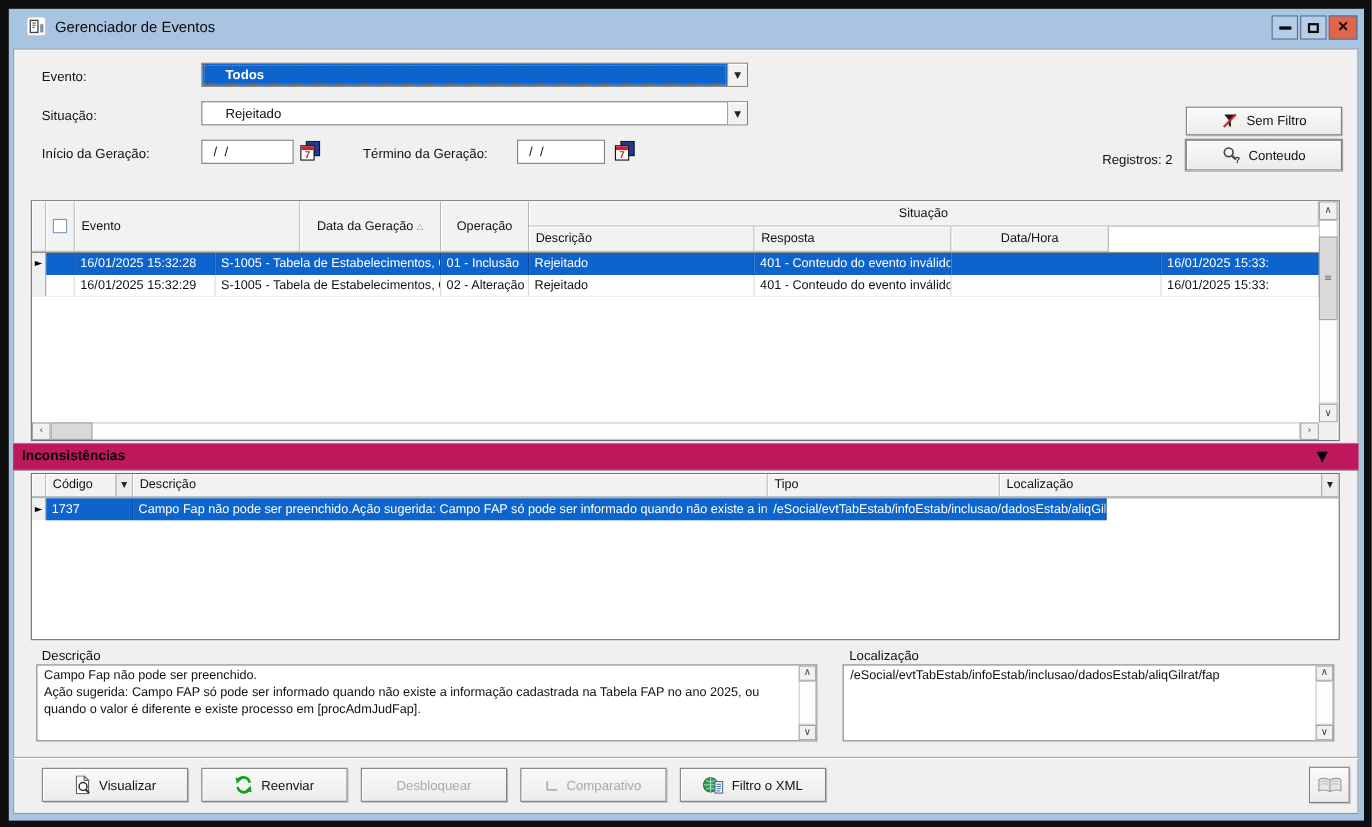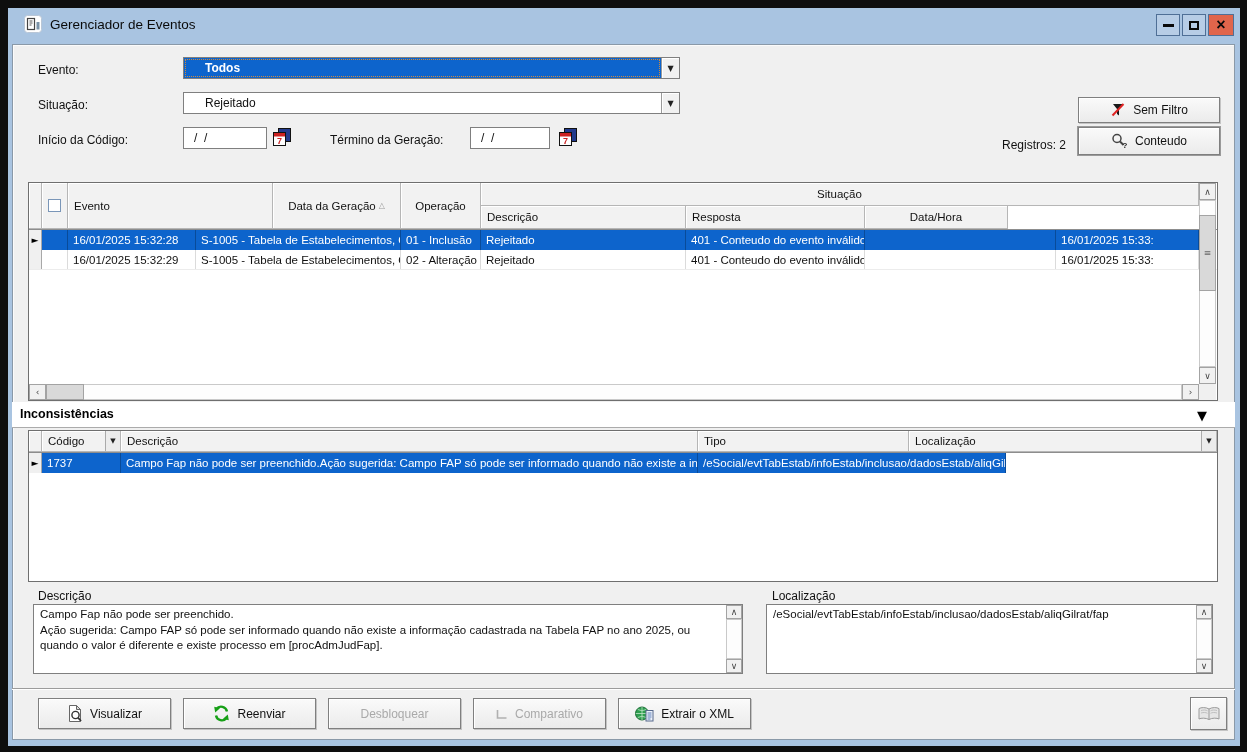--- a/index.html
+++ b/index.html
@@ -73,21 +73,21 @@
   
   .sbtn { position:absolute; background:#f1f1f1; border:1px solid #a3a3a3; color:#444;
           display:flex; align-items:center; justify-content:center; font-size:9px;
           font-family:"DejaVu Sans", sans-serif; }
   .strack { position:absolute; background:#fdfdfd; border:1px solid #c9c9c9; }
   .sthumb { position:absolute; background:#d9d9d9; border:1px solid #a3a3a3;
             display:flex; align-items:center; justify-content:center; font-size:9px; color:#666;
             font-family:"DejaVu Sans", sans-serif; }
 
   
-  #incon-bar { position:absolute; left:12px; top:402px; width:1223px; height:26px; background:#ffffff;
+  #incon-bar { position:absolute; left:12px; top:402px; width:1223px; height:26px; background:#be185d;
                border-top:1px solid #ffffff; border-bottom:1px solid #ababab; }
   #incon-bar .title { position:absolute; left:8px; top:4px; font-size:12.5px; font-weight:bold; color:#000; }
   #incon-bar .caret { position:absolute; right:28px; top:5px; font-size:13px; color:#000;
                       font-family:"DejaVu Sans", sans-serif; }
 
   
   .memo { position:absolute; background:#fff; border:1px solid #7f7f7f; font-size:11.5px; line-height:15.5px;
           padding:2px 24px 2px 6px; white-space:pre-wrap; color:#111; overflow:hidden; }
 
   
@@ -128,21 +128,21 @@
 </div>
 
 <div class="lbl" style="left:38px;top:98px">Situação:</div>
 <div class="combo" style="left:183px;top:92px;width:497px">
   <div class="combo-field">Rejeitado</div>
   <div class="combo-btn">
       <span>▼</span>
     </div>
 </div>
 
-<div class="lbl" style="left:38px;top:133px">Início da Código:</div>
+<div class="lbl" style="left:38px;top:133px">Início da Geração:</div>
 <input class="tinput" style="left: 183px; top: 127px; width: 84px;" value="/  /">
 <svg class="abs" style="left:272px;top:128px" width="20" height="19" viewBox="0 0 20 19">
   <rect x="6.5" y="0.5" width="12" height="13" fill="#223a8c" stroke="#111"></rect>
   <rect x="1.5" y="4.5" width="12" height="13" fill="#fff" stroke="#111"></rect>
   <rect x="2" y="5" width="11" height="3.5" fill="#cc2222"></rect>
   <text x="5" y="15.5" font-size="9" font-weight="bold" fill="#cc2222" font-family="Liberation Sans, sans-serif">7</text>
 </svg>
 <div class="lbl" style="left:330px;top:133px">Término da Geração:</div>
 <input class="tinput" style="left: 470px; top: 127px; width: 80px;" value="/  /">
 <svg class="abs" style="left:558px;top:128px" width="20" height="19" viewBox="0 0 20 19">
@@ -338,21 +338,21 @@
   </svg>
   <span>Comparativo</span>
 </div>
 <div class="btn" style="left:618px;top:698px;width:133px;height:31px">
   <svg width="19" height="17" viewBox="0 0 19 17">
     <circle cx="7" cy="8.5" r="6.5" fill="#2e9e4f" stroke="#1c6e36"></circle>
     <path d="M0.8 8.5 h12.4 M7 2 v13 M2.8 4.5 a8 8 0 0 0 8.4 0 M2.8 12.5 a8 8 0 0 1 8.4 0" stroke="#bfe6c8" fill="none" stroke-width="0.8"></path>
     <rect x="11" y="5.5" width="7" height="10.5" fill="#eef3fb" stroke="#56688c"></rect>
     <path d="M12.5 8 h4 M12.5 10 h4 M12.5 12 h4 M12.5 14 h3" stroke="#4a6fb0" stroke-width="0.9"></path>
   </svg>
-  <span>Extrair o XML</span>
+  <span>Filtro o XML</span>
 </div>
 <div class="btn disabled" style="left:1190px;top:697px;width:37px;height:33px">
   <svg width="22" height="16" viewBox="0 0 22 16">
     <path d="M11 3 C8 1.2, 3 1.2, 1 2.6 V13 C3 11.8, 8 11.8, 11 13.5 C14 11.8, 19 11.8, 21 13 V2.6 C19 1.2, 14 1.2, 11 3 Z" fill="#e6e6e6" stroke="#9a9a9a"></path>
     <line x1="11" y1="3" x2="11" y2="13.5" stroke="#9a9a9a"></line>
     <path d="M3 4.5 c2.5 -0.8 5 -0.6 6.5 0.3 M3 7 c2.5 -0.8 5 -0.6 6.5 0.3 M12.5 4.8 c1.5 -0.9 4 -1.1 6.5 -0.3 M12.5 7.3 c1.5 -0.9 4 -1.1 6.5 -0.3" stroke="#b5b5b5" fill="none" stroke-width="0.8"></path>
   </svg>
 </div>
 
 </body></html>

